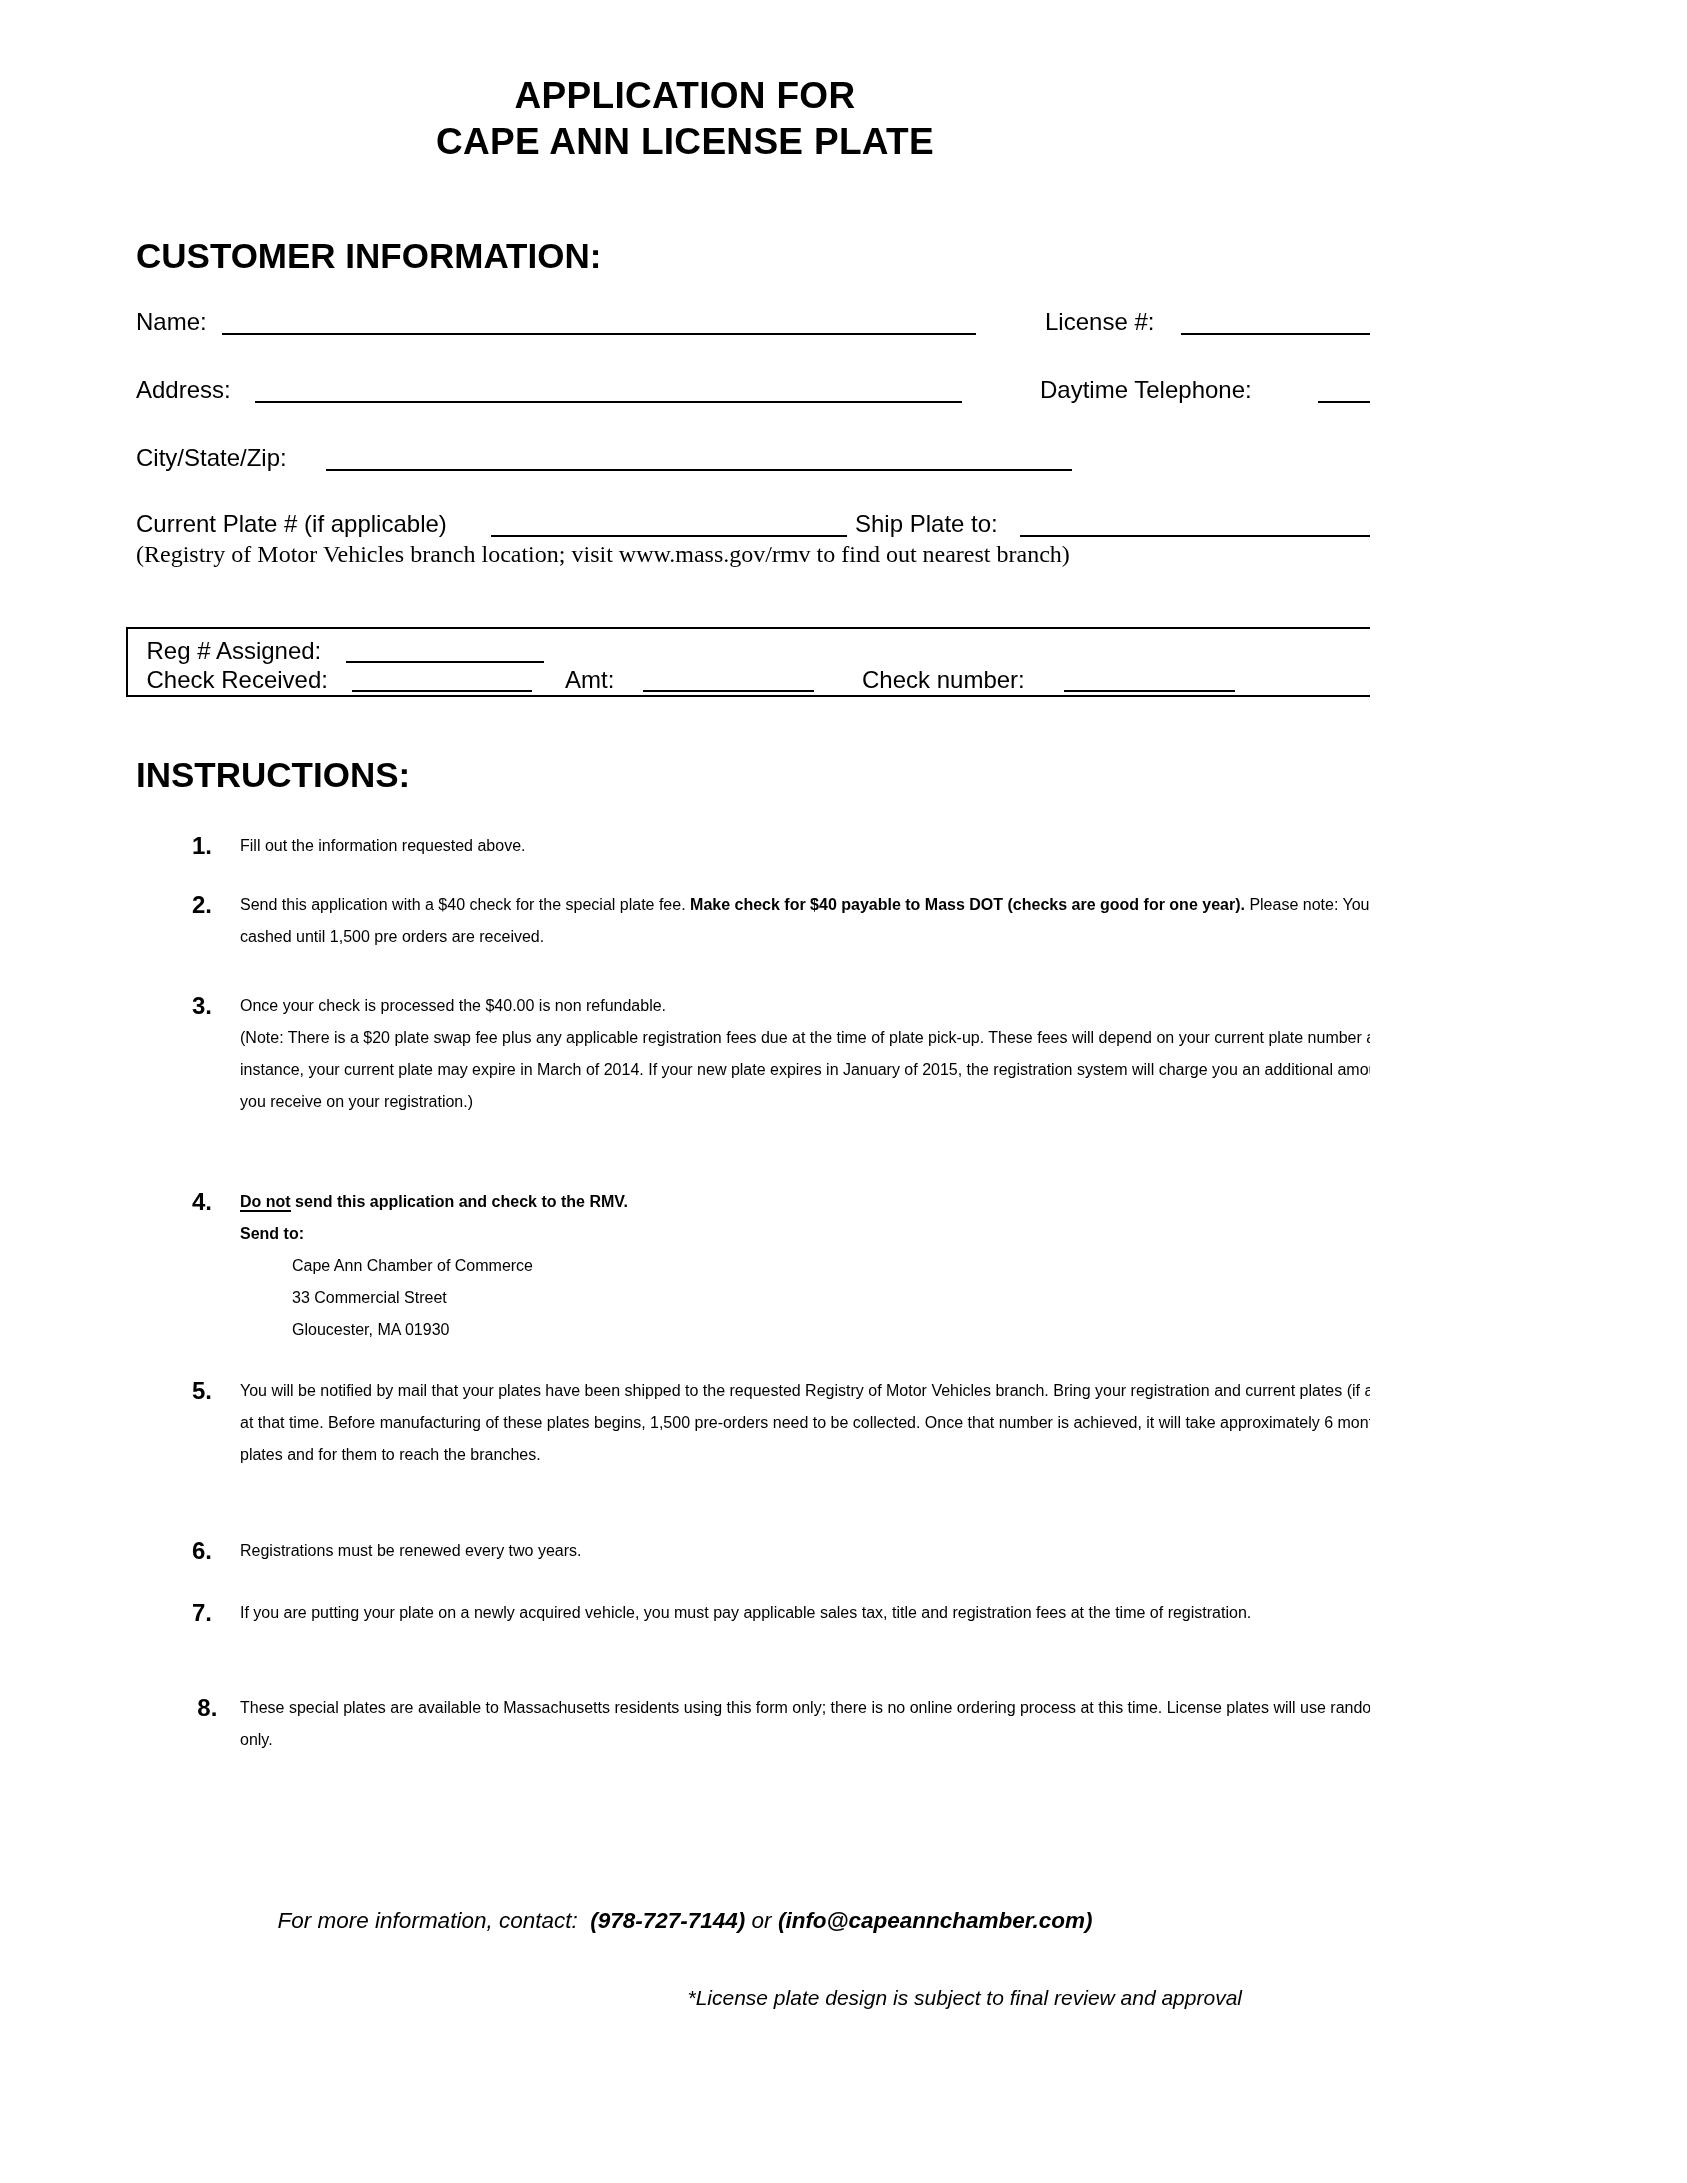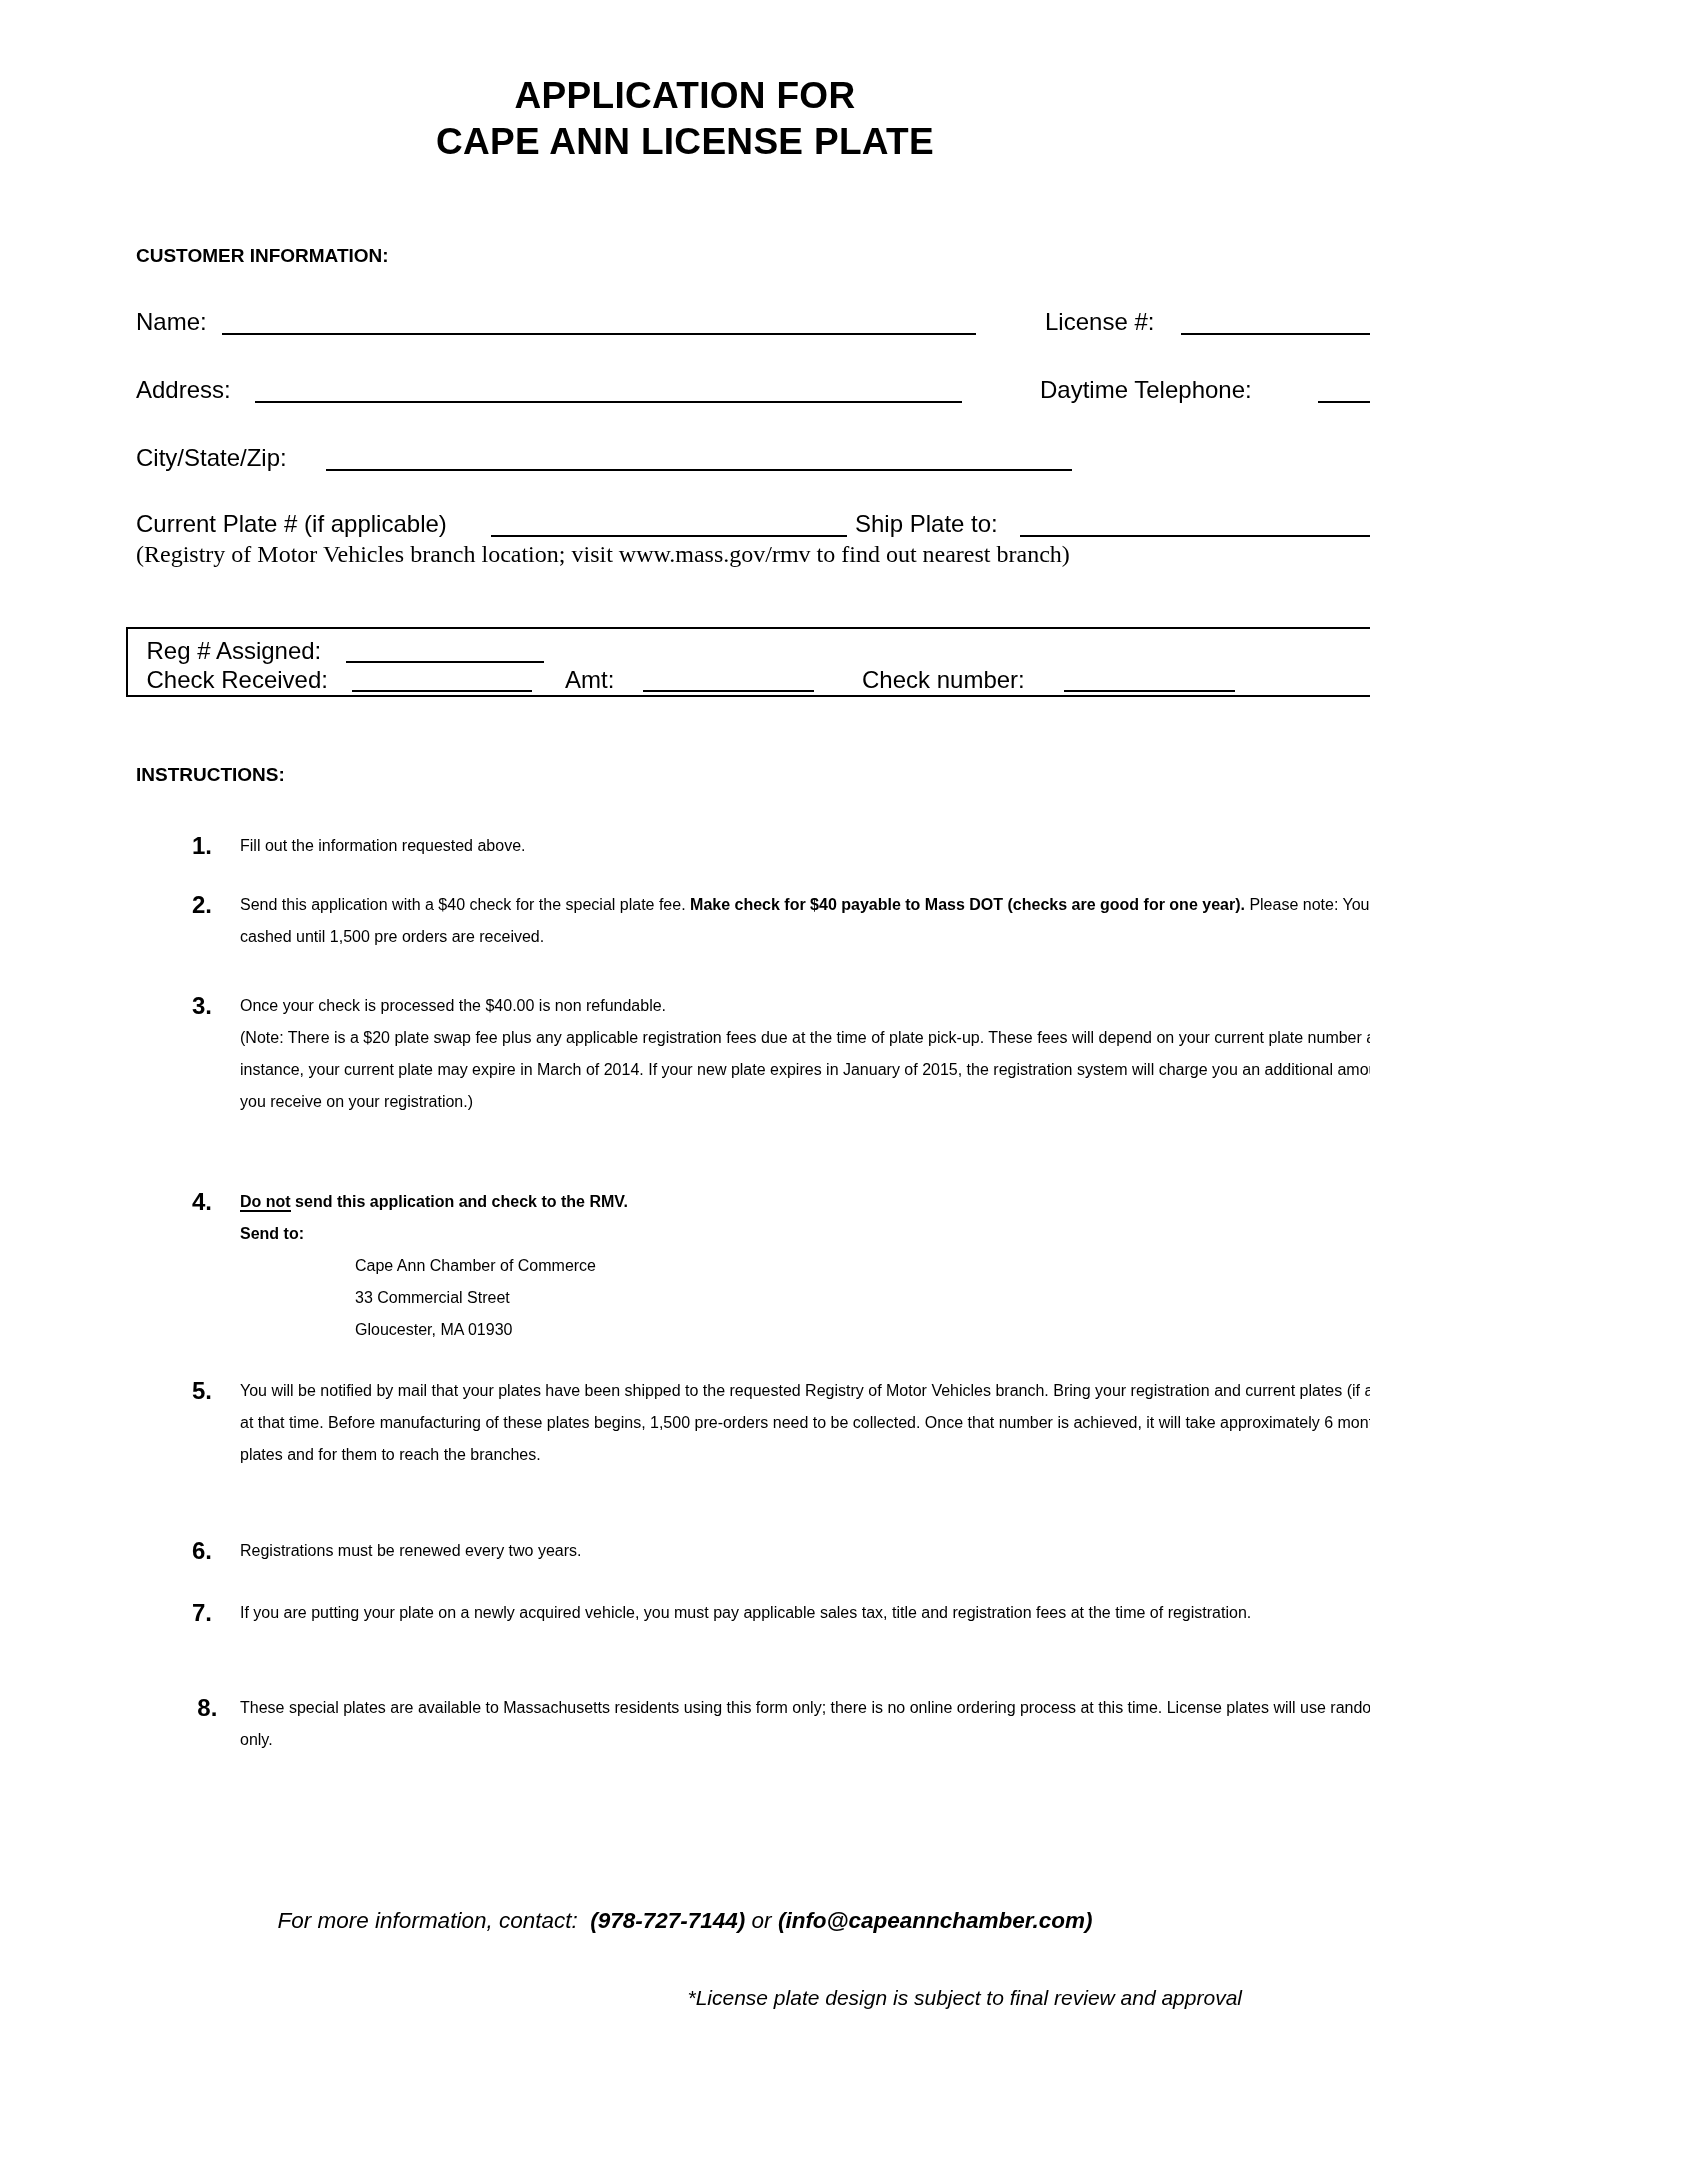--- a/index.html
+++ b/index.html
@@ -16,21 +16,21 @@
   .doc-title {
     left: 0; right: 0; top: 73px;
     text-align: center;
     font-weight: bold;
     font-size: 37px;
     line-height: 46px;
     letter-spacing: 0.3px;
   }
   .section-heading {
     font-weight: bold;
-    font-size: 19px;
+    font-size: 35px;
     line-height: 33px;
   }
   .lbl { font-size: 24px; line-height: 29px; white-space: nowrap; }
   .blank {
     position: absolute;
     height: 26.5px;
     border-bottom: 2.6px solid #000;
   }
   .note-small { font-size: 24px; line-height: 29px; }
   .boxed {
@@ -45,21 +45,21 @@
     font-size: 24px;
     line-height: 32px;
   }
   .list-body {
     margin-left: 48px;
     font-size: 16px;
     line-height: 32px;
   }
   .b { font-weight: bold; }
   .u { text-decoration: none; border-bottom: 2px solid #000; }
-  .addr-block { margin-left: 115px; }
+  .addr-block { margin-left: 52px; }
   .footer-line {
     left: 0; right: 0;
     text-align: center;
     font-style: italic;
     font-size: 22.5px;
   }
   .footnote-line {
     left: 0; right: 128px;
     text-align: right;
     font-style: italic;

